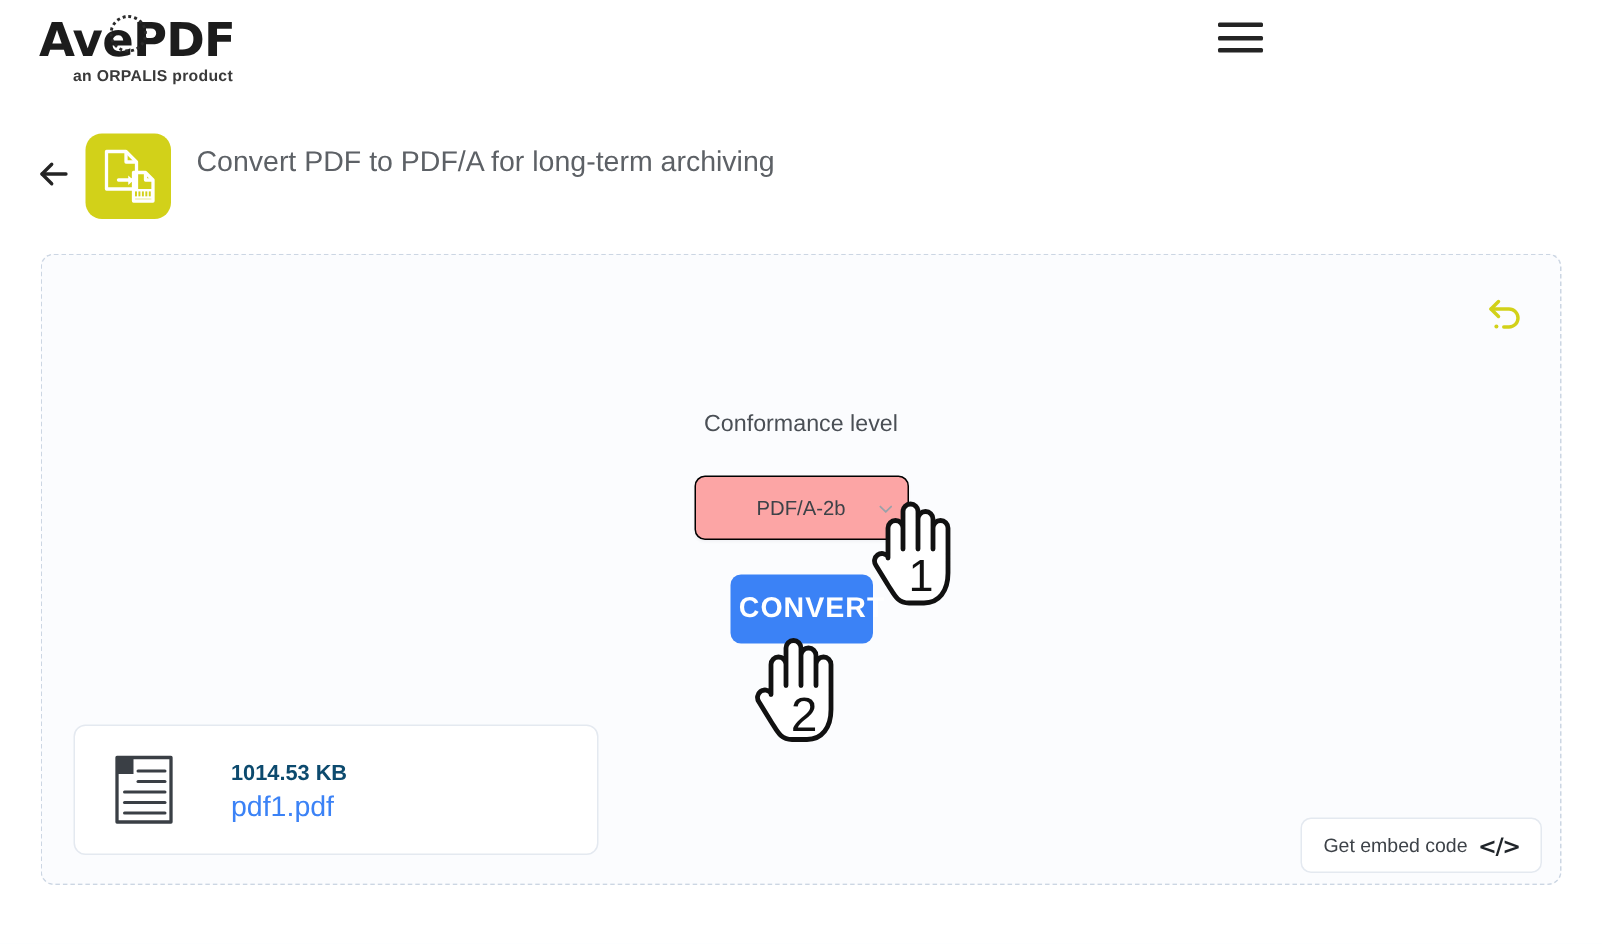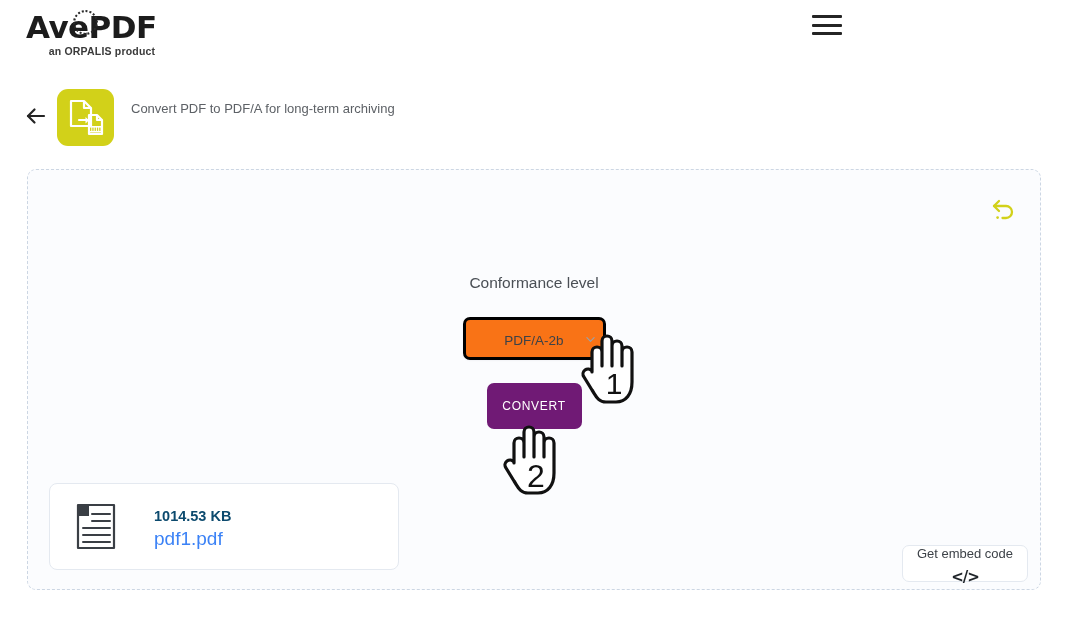--- a/index.html
+++ b/index.html
@@ -106,21 +106,21 @@
   }
   .head-title {
     font-size: 22px;
     font-weight: 700;
     color: #1b1b1b;
     letter-spacing: -0.2px;
     line-height: 26px;
     margin: 0;
   }
   .head-sub {
-    font-size: 13px;
+    font-size: 19px;
     color: #5d6166;
     line-height: 20px;
     margin-top: 5px;
     text-align: center;
   }
 
   
   .panel {
     position: absolute;
     left: 27px;
@@ -159,22 +159,22 @@
   }
   .select-wrap {
     position: relative;
     width: 143px;
     margin: 0 auto;
   }
   .conf-select {
     width: 143px;
     height: 43px;
     box-sizing: border-box;
-    background: #f97316;
-    border: 3px solid #000000;
+    background: #fca5a5;
+    border: 1px solid #000000;
     border-radius: 7px;
     font-family: "Liberation Sans", sans-serif;
     font-size: 13.5px;
     color: #3d4248;
     text-align: center;
     line-height: 41px;
     cursor: pointer;
     box-shadow: 0 1px 2px rgba(20,30,50,0.04);
   }
   .select-chevron {
@@ -183,27 +183,27 @@
     top: 18px;
     width: 9px;
     height: 9px;
     pointer-events: none;
   }
   .convert-btn {
     display: block;
     margin: 23px auto 0;
     width: 95px;
     height: 46px;
-    background: #701a75;
+    background: #3b82f6;
     border: none;
     border-radius: 7px;
     color: #ffffff;
     font-family: "Liberation Sans", sans-serif;
-    font-size: 12px;
-    font-weight: 400;
+    font-size: 19px;
+    font-weight: 700;
     letter-spacing: 0.7px;
     cursor: pointer;
   }
 
   
   .file-card {
     position: absolute;
     left: 21px;
     bottom: 19px;
     width: 350px;
@@ -248,21 +248,20 @@
     background: #ffffff;
     border: 1px solid #e4e9f0;
     border-radius: 7px;
     padding: 0 14px;
     display: flex;
     align-items: center;
     gap: 7px;
     font-size: 13px;
     color: #3d4248;
     cursor: pointer;
-    flex-direction: column;
   }
   .embed-code-glyph {
     font-family: "DejaVu Sans", sans-serif;
     font-size: 15px;
     font-weight: 700;
     color: #1f2429;
     letter-spacing: -1px;
   }
 
   

